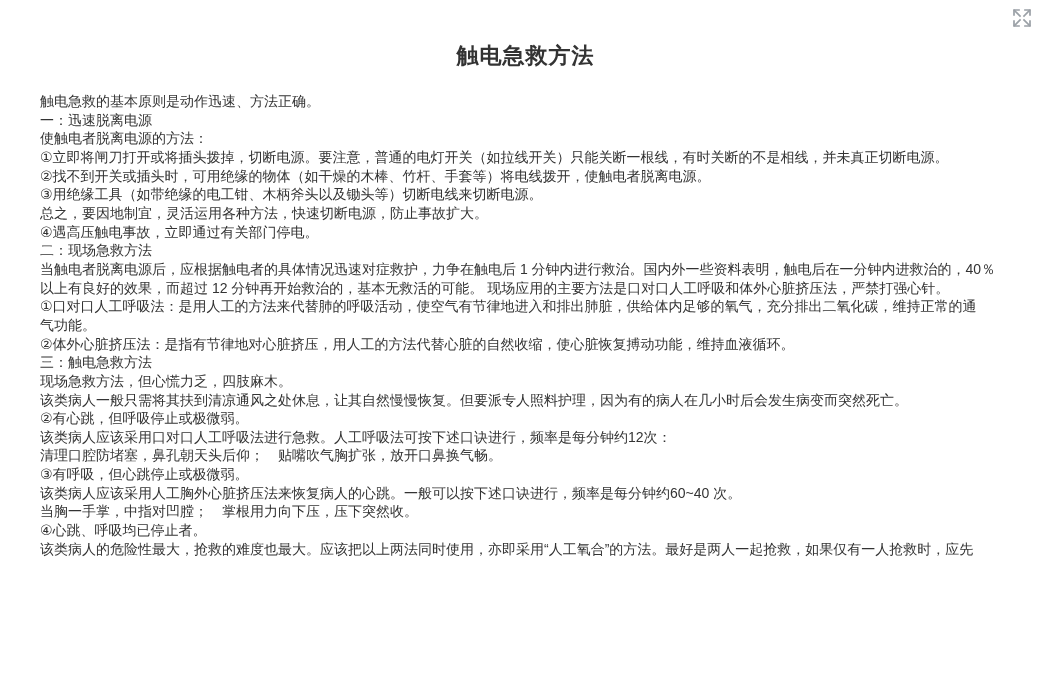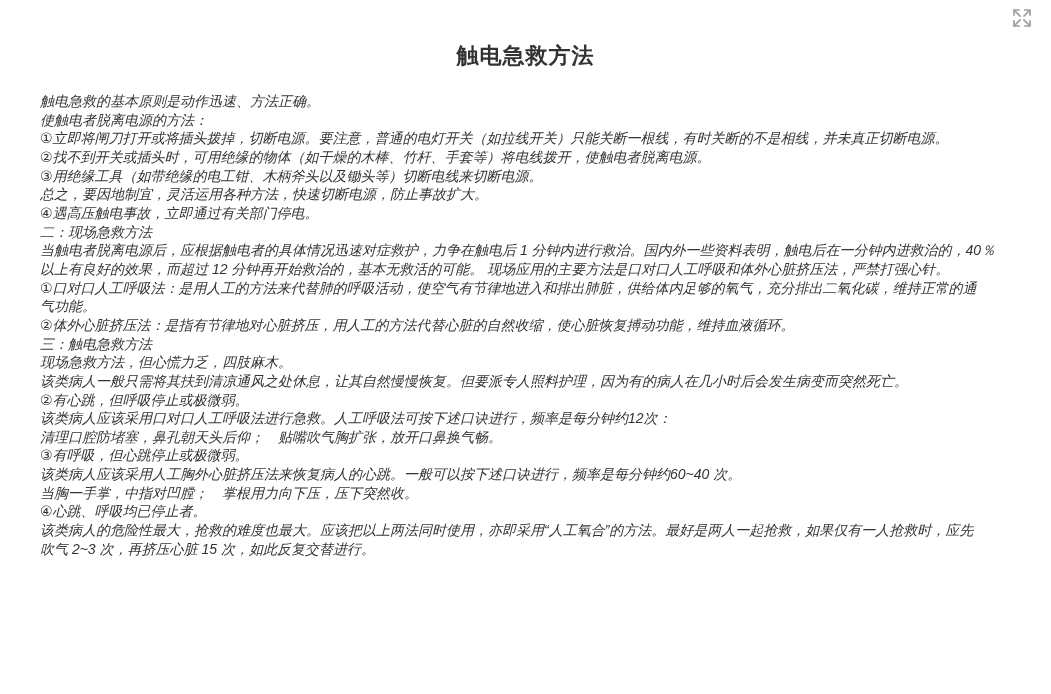--- a/index.html
+++ b/index.html
@@ -36,21 +36,20 @@
     color: #333333;
     letter-spacing: 1px;
   }
   .doc-body {
     position: absolute;
     top: 92px;
     left: 40px;
     right: 28px;
     font-size: 14px;
     color: #333333;
-    font-style: italic;
   }
   .doc-body .line {
     line-height: 18.65px;
     white-space: pre;
     overflow: hidden;
   }
 </style>
 </head>
 <body>
 
@@ -71,20 +70,21 @@
       <path d="M18 13 V18 H13"></path>
         <path d="M17.5 17.5 L12 12"></path>
     </svg>
   </div>
 
   <h1 class="doc-title">触电急救方法</h1>
 
   <div class="doc-body">
 
   <div class="line">触电急救的基本原则是动作迅速、方法正确。</div>
+      <div class="line">一：迅速脱离电源</div>
       <div class="line">使触电者脱离电源的方法：</div>
       <div class="line">①立即将闸刀打开或将插头拨掉，切断电源。要注意，普通的电灯开关（如拉线开关）只能关断一根线，有时关断的不是相线，并未真正切断电源。</div>
       <div class="line">②找不到开关或插头时，可用绝缘的物体（如干燥的木棒、竹杆、手套等）将电线拨开，使触电者脱离电源。</div>
       <div class="line">③用绝缘工具（如带绝缘的电工钳、木柄斧头以及锄头等）切断电线来切断电源。</div>
       <div class="line">总之，要因地制宜，灵活运用各种方法，快速切断电源，防止事故扩大。</div>
       <div class="line">④遇高压触电事故，立即通过有关部门停电。</div>
       <div class="line">二：现场急救方法</div>
       <div class="line">当触电者脱离电源后，应根据触电者的具体情况迅速对症救护，力争在触电后 1 分钟内进行救治。国内外一些资料表明，触电后在一分钟内进救治的，40％</div>
       <div class="line">以上有良好的效果，而超过 12 分钟再开始救治的，基本无救活的可能。 现场应用的主要方法是口对口人工呼吸和体外心脏挤压法，严禁打强心针。</div>
       <div class="line">①口对口人工呼吸法：是用人工的方法来代替肺的呼吸活动，使空气有节律地进入和排出肺脏，供给体内足够的氧气，充分排出二氧化碳，维持正常的通</div>
@@ -94,16 +94,15 @@
       <div class="line">现场急救方法，但心慌力乏，四肢麻木。</div>
       <div class="line">该类病人一般只需将其扶到清凉通风之处休息，让其自然慢慢恢复。但要派专人照料护理，因为有的病人在几小时后会发生病变而突然死亡。</div>
       <div class="line">②有心跳，但呼吸停止或极微弱。</div>
       <div class="line">该类病人应该采用口对口人工呼吸法进行急救。人工呼吸法可按下述口诀进行，频率是每分钟约12次：</div>
       <div class="line">清理口腔防堵塞，鼻孔朝天头后仰；　贴嘴吹气胸扩张，放开口鼻换气畅。</div>
       <div class="line">③有呼吸，但心跳停止或极微弱。</div>
       <div class="line">该类病人应该采用人工胸外心脏挤压法来恢复病人的心跳。一般可以按下述口诀进行，频率是每分钟约60~40 次。</div>
       <div class="line">当胸一手掌，中指对凹膛；　掌根用力向下压，压下突然收。</div>
       <div class="line">④心跳、呼吸均已停止者。</div>
       <div class="line">该类病人的危险性最大，抢救的难度也最大。应该把以上两法同时使用，亦即采用“人工氧合”的方法。最好是两人一起抢救，如果仅有一人抢救时，应先</div>
-      <div class="line">吹气 2~3 次，再挤压心脏 15 次，如此反复交替进行。</div>
     </div>
 
 </div>
 
 </body></html>

